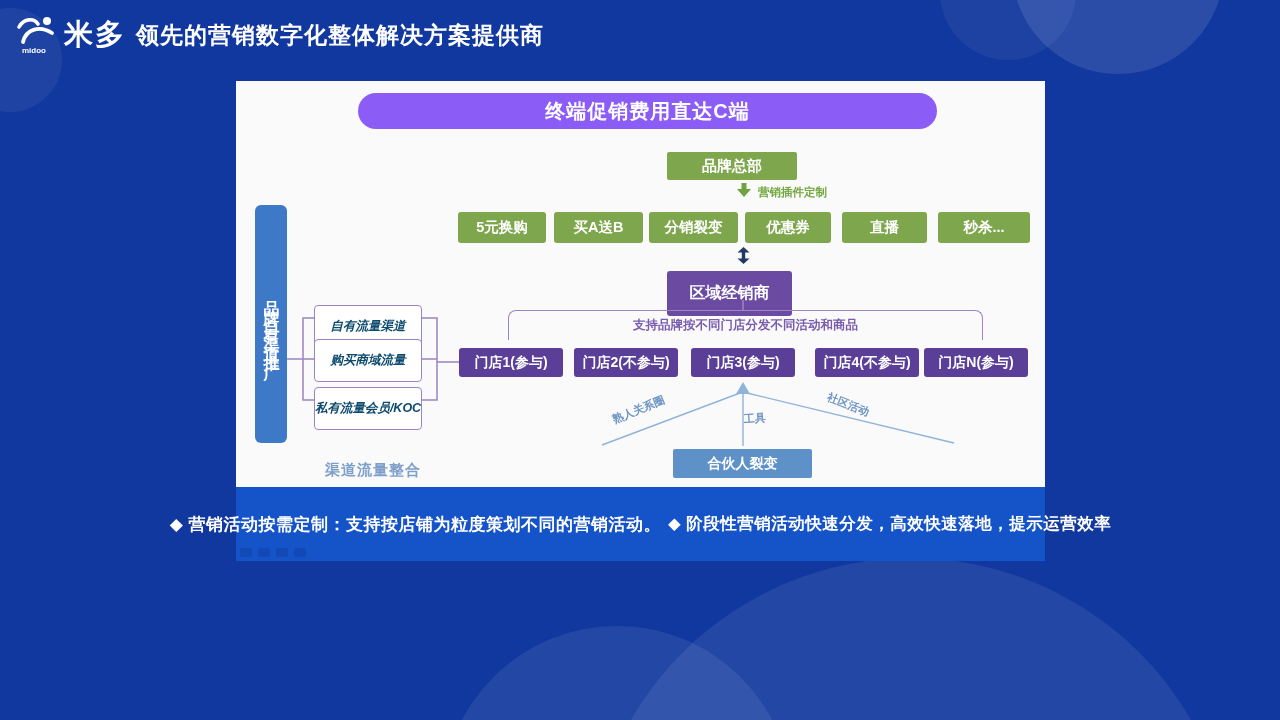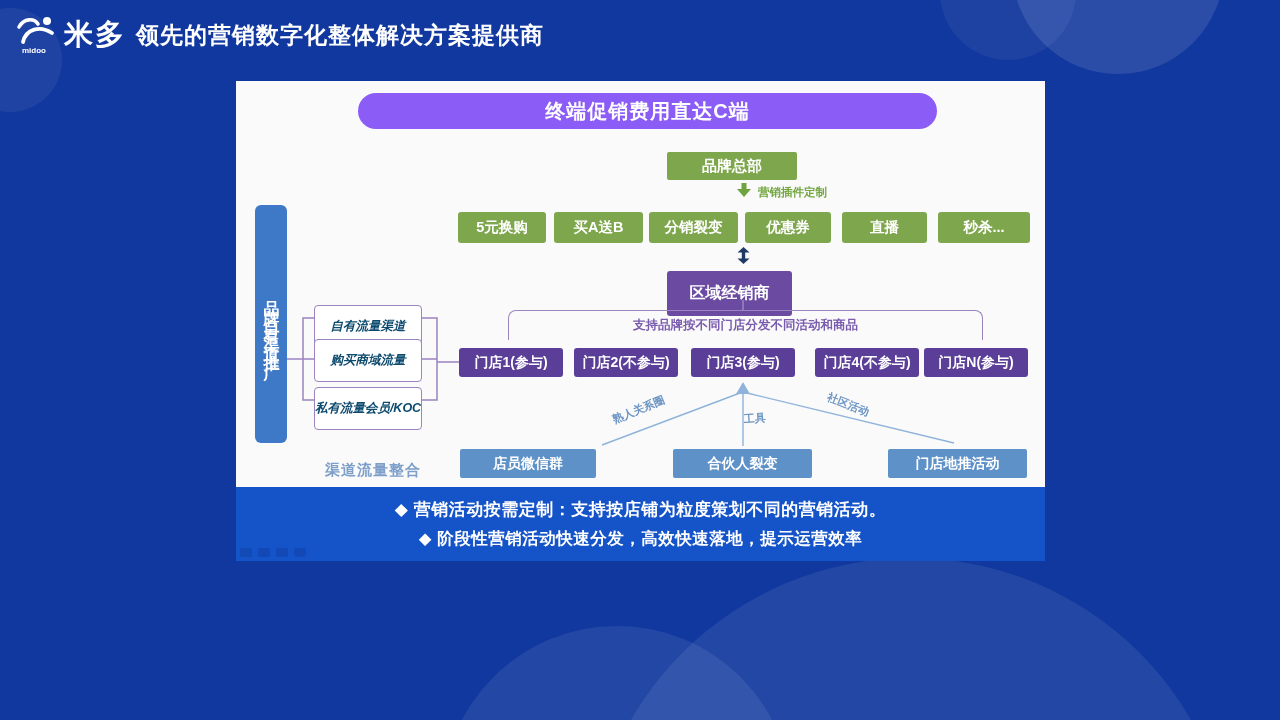--- a/index.html
+++ b/index.html
@@ -18,21 +18,21 @@
   
   .header{position:absolute;left:14px;top:14px;display:flex;align-items:center;color:#fff;}
   .logo{width:48px;height:42px;flex:0 0 auto;}
   .brand{font-size:29px;font-weight:bold;letter-spacing:2px;margin:0 10px 0 2px;}
   .slogan{font-size:23px;font-weight:bold;letter-spacing:1px;}
 
   
   .panel{position:absolute;left:236px;top:81px;width:809px;height:480px;}
   .diagram{position:absolute;left:0;top:0;width:809px;height:406px;background:#FAFAFA;}
   .band{position:absolute;left:0;top:406px;width:809px;height:74px;background:#1453C8;
-        display:flex;flex-direction:column;align-items:center;justify-content:center;gap:7px;}
+        display:flex;flex-direction:row;align-items:center;justify-content:center;gap:7px;}
   .note{color:#fff;font-weight:bold;font-size:17px;letter-spacing:0.5px;white-space:nowrap;}
   .note2{font-size:16.5px;}
   .watermark{position:absolute;left:4px;bottom:4px;display:flex;gap:6px;opacity:0.18;}
   .watermark i{display:block;width:12px;height:9px;background:#0a1f66;border-radius:2px;}
 
   
   .abs{position:absolute;box-sizing:border-box;}
   .btn{display:flex;align-items:center;justify-content:center;color:#fff;white-space:nowrap;}
   .title-bar{left:122px;top:12px;width:579px;height:36px;background:#8b5cf6;border-radius:18px;
              font-size:20px;font-weight:bold;letter-spacing:1px;text-align:right;}
@@ -125,23 +125,21 @@
       <div class="abs sidebar">
         <span>品牌自有渠道推广</span>
       </div>
 
       <div class="abs btn chbox ch0">自有流量渠道</div>
       <div class="abs btn chbox ch1">购买商域流量</div>
       <div class="abs btn chbox ch2">私有流量会员/KOC</div>
 
       <div class="abs integrate">渠道流量整合</div>
 
-      <div class="abs btn bbtn b0">店员微信群</div>
       <div class="abs btn bbtn b1">合伙人裂变</div>
-      <div class="abs btn bbtn b2">门店地推活动</div>
 
       <svg class="abs overlay" width="809" height="406">
 
         <path d="M51,278 H67" stroke="#9B84C0" stroke-width="1.5" fill="none"></path>
 
         <path d="M78,237 H67 V319 H78 M67,278 H78" stroke="#9B84C0" stroke-width="1.5" fill="none"></path>
 
         <path d="M186,237 H201 V319 H186 M186,278 H201 M201,281 H223" stroke="#9B84C0" stroke-width="1.5" fill="none"></path>
 
         <path d="M507,219 V229" stroke="#9B84C0" stroke-width="1.5" fill="none"></path>

